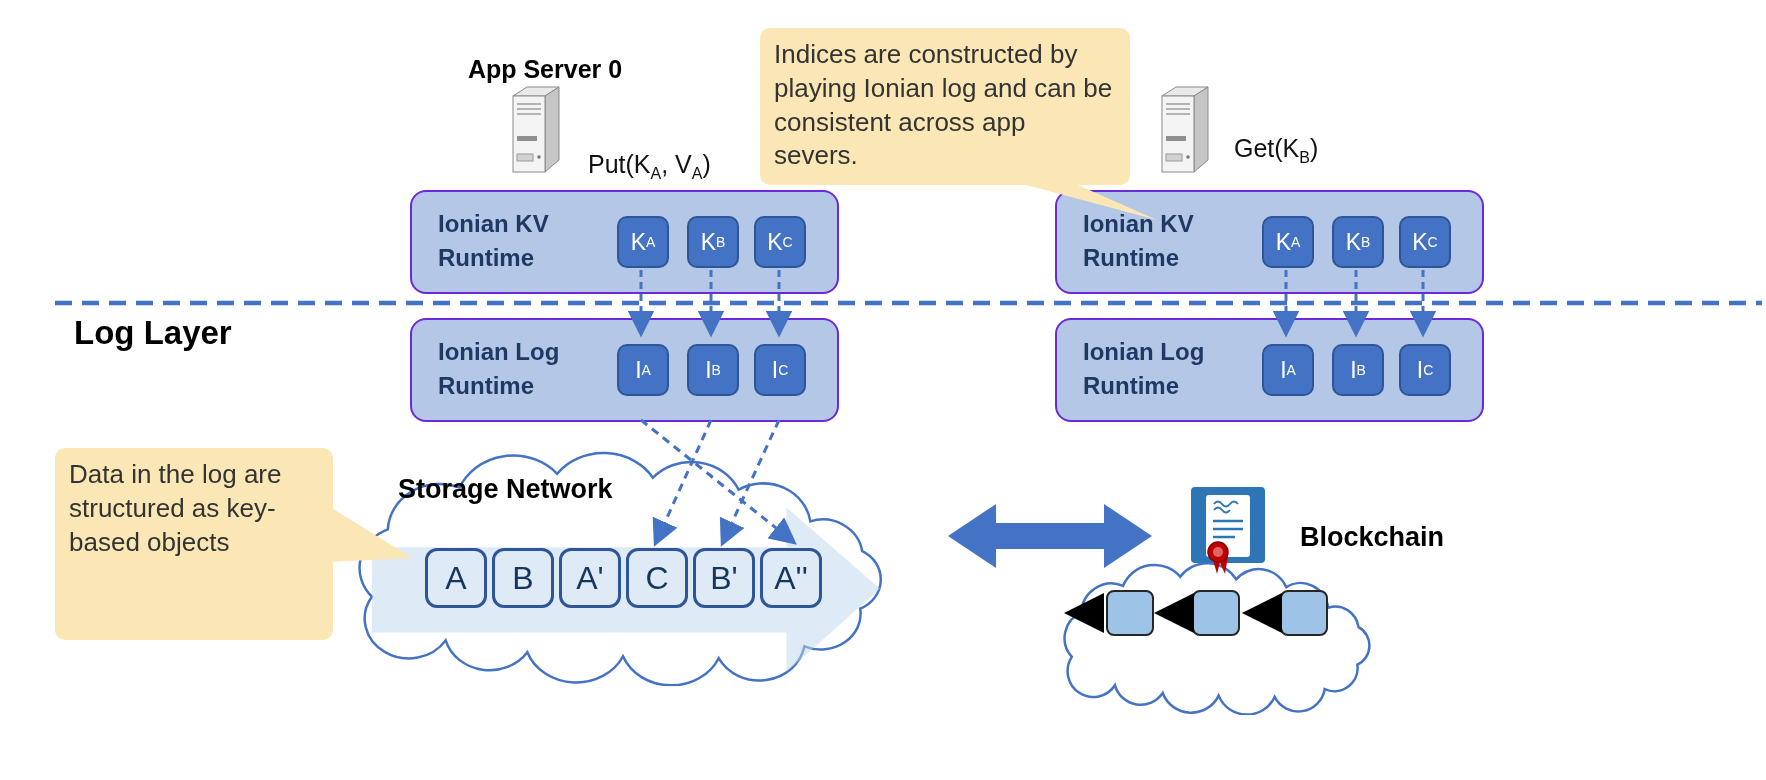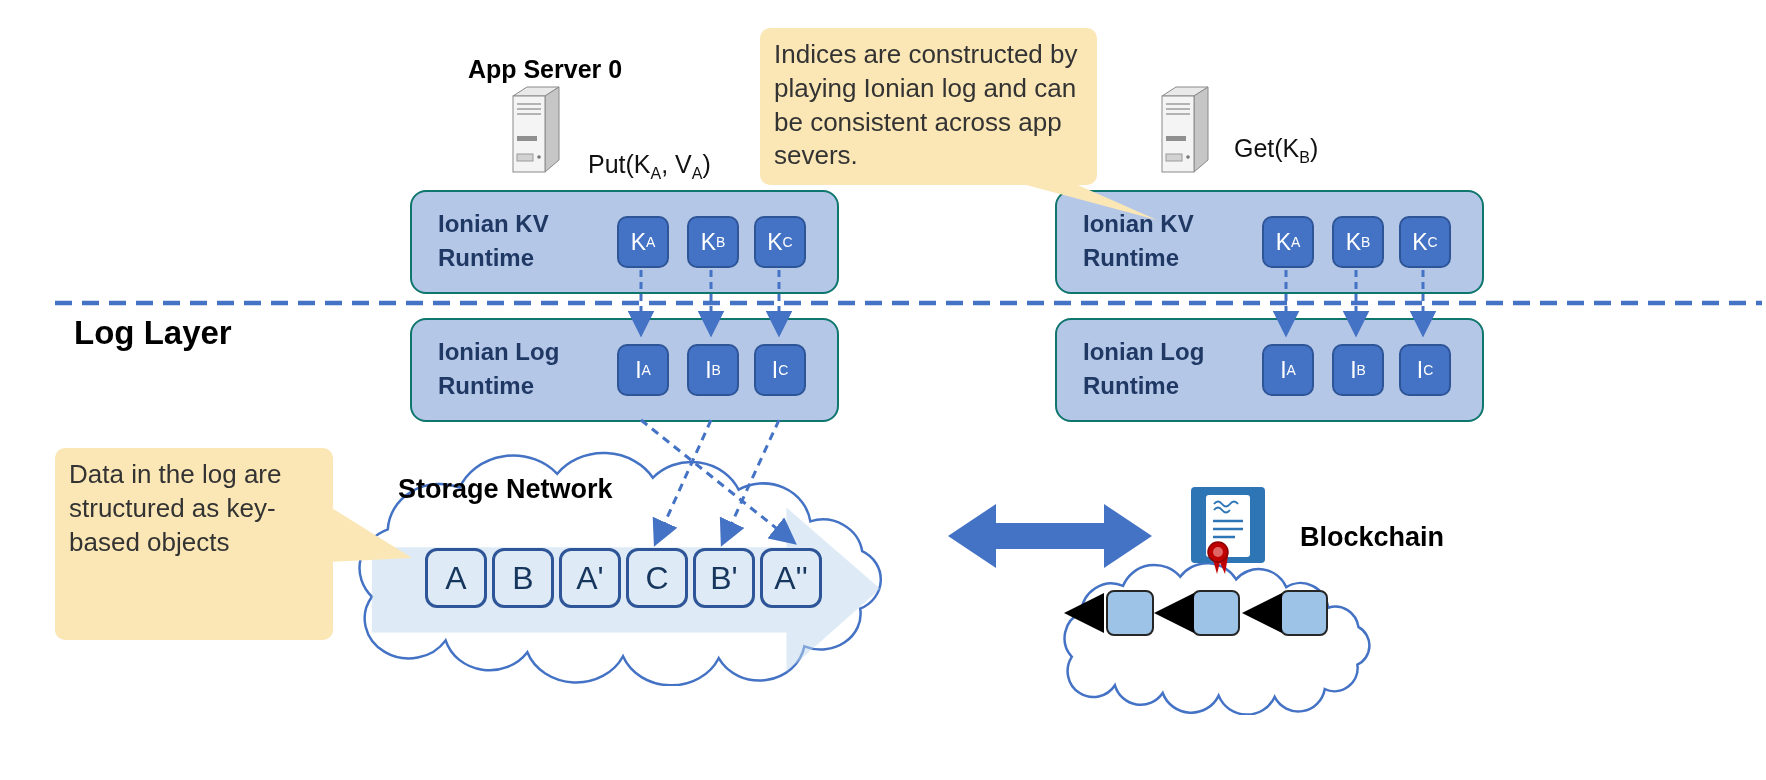--- a/index.html
+++ b/index.html
@@ -8,21 +8,21 @@
     font-family:"Liberation Sans", sans-serif; overflow:hidden;
   }
   .abs { position:absolute; }
 
   .server-title { font-size:25px; font-weight:bold; color:#000; text-align:center; width:190px;margin-top:7px; }
   .op-label { font-size:25px; color:#111; white-space:nowrap; }
   .op-label sub { font-size:16px; }
 
   .runtime-box {
     position:absolute; width:425px; height:100px;
-    background:#B4C7E7; border:2px solid #0f766e; border-radius:16px;
+    background:#B4C7E7; border:2px solid #6d28d9; border-radius:16px;
   }
   .runtime-title {
     position:absolute; left:26px; top:15px;
     font-size:24px; font-weight:bold; color:#1F3864; line-height:1.4;
   }
   .chip {
     position:absolute; top:24px; width:52px; height:52px;
     background:#4472C4; border:2px solid #2E5597; border-radius:10px;
     color:#fff; font-size:23px; display:flex; align-items:center; justify-content:center;
     box-sizing:border-box;
@@ -159,21 +159,21 @@
   <div class="abs op-label" style="left:588px; top:134px;margin-top:16px;">
     <span>Put(K</span><sub>A</sub><span>, V</span><sub>A</sub><span>)</span>
   </div>
   <div class="abs op-label" style="left:1234px; top:134px;">
     <span>Get(K</span><sub>B</sub><span>)</span>
   </div>
 
   <div class="abs section-title" style="left:398px; top:474px;">Storage Network</div>
   <div class="abs section-title" style="left:1292px; top:522px;margin-left:8px;">Blockchain</div>
 
-  <div class="callout" style="left:760px; top:28px; width:337px; height:157px;">
+  <div class="callout" style="left:760px; top:28px; width:370px; height:157px;">
     <span>Indices are constructed by playing Ionian log and can be consistent across app severs.</span>
   </div>
   <div class="callout" style="left:55px; top:448px; width:278px; height:192px;">
     <span>Data in the log are structured as key-based objects</span>
   </div>
 
   <svg class="abs" style="left:503px; top:80px;" width="64" height="98" viewBox="0 0 64 98">
     <polygon points="10,16 24,7 56,7 42,16" fill="#e9e9e9" stroke="#8a8a8a"></polygon>
     <polygon points="42,16 56,7 56,80 42,92" fill="#c6c6c6" stroke="#8a8a8a"></polygon>
     <rect x="10" y="16" width="32" height="76" fill="#f4f4f4" stroke="#8a8a8a"></rect>

